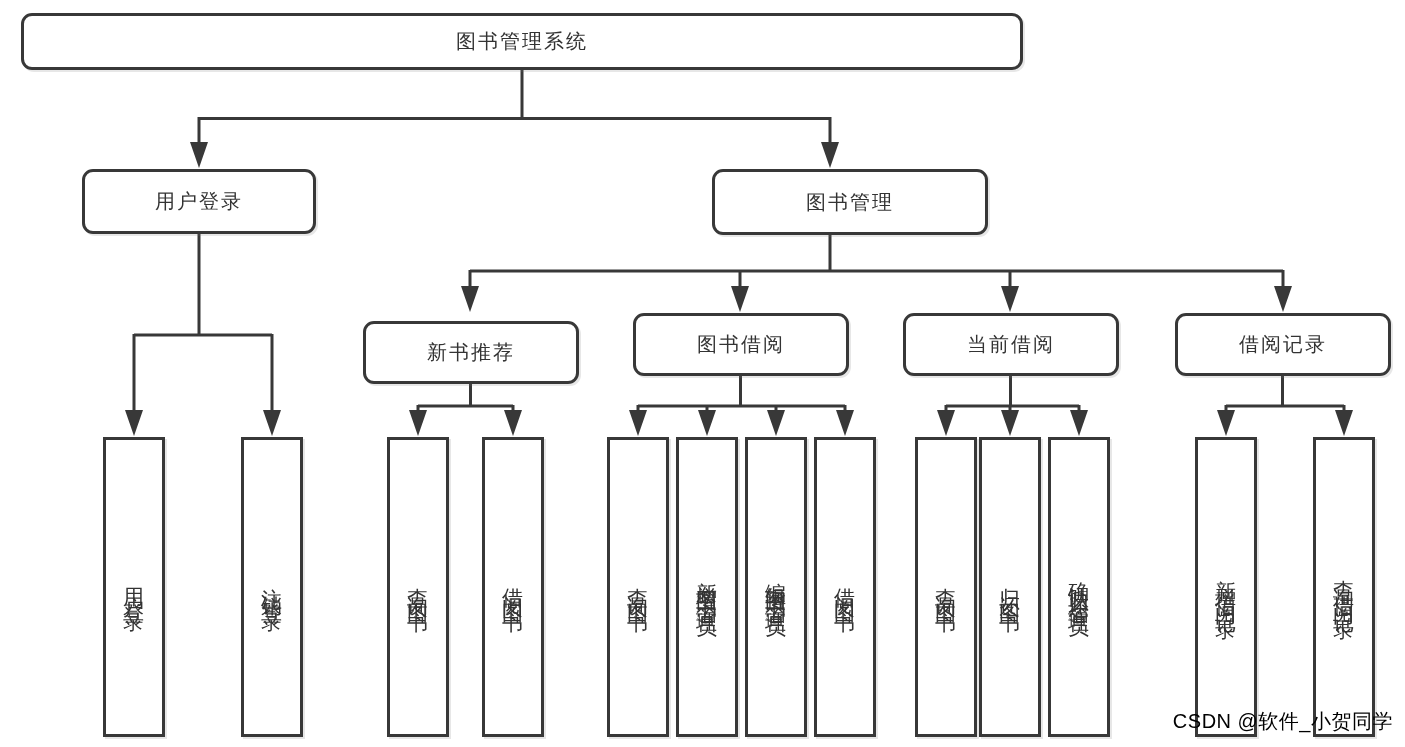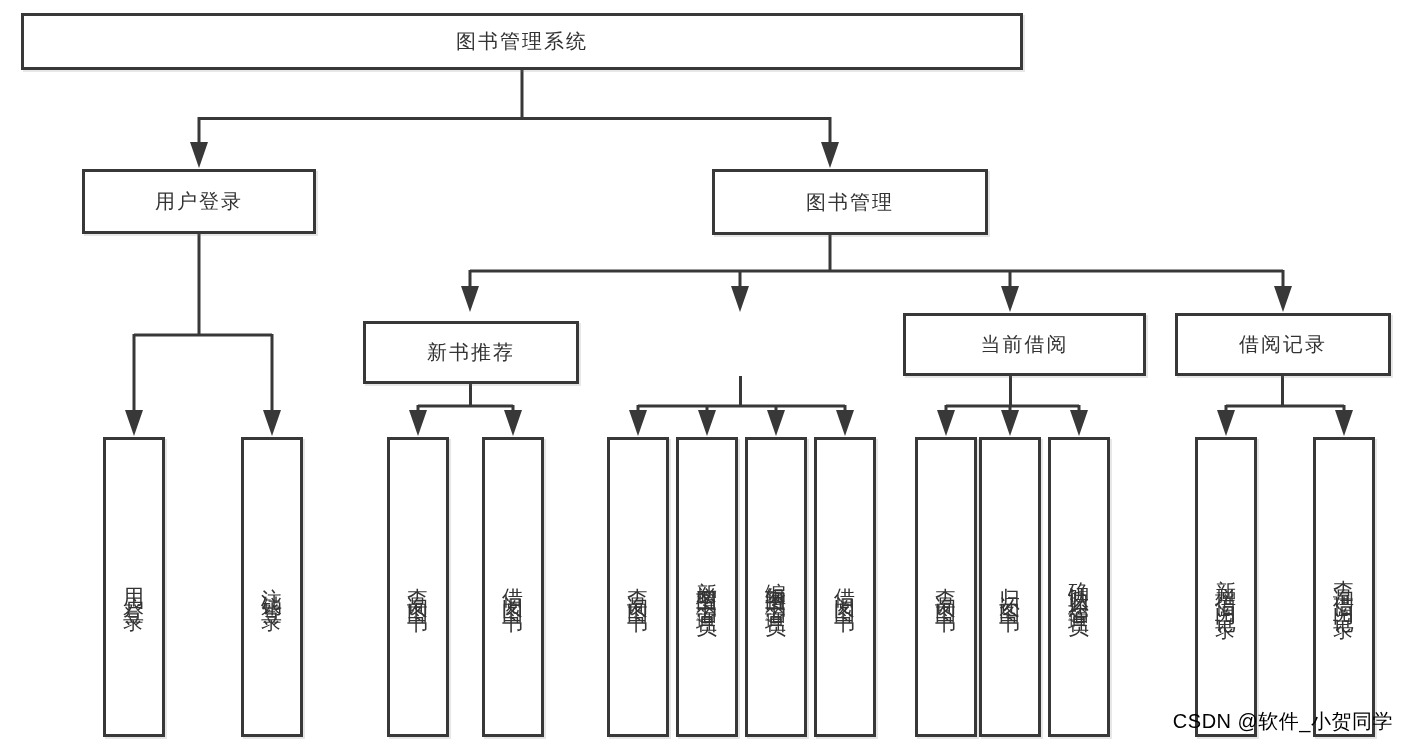--- a/index.html
+++ b/index.html
@@ -28,20 +28,21 @@
     color: #333333;
     display: flex;
     align-items: center;
     justify-content: center;
     box-shadow: 2px 2px 0 rgba(120,120,120,0.18);
   }
   .node.h {
     font-size: 20px;
     letter-spacing: 2px;
     text-align: center;
+    border-radius: 11px;
   }
   .node.v {
     writing-mode: vertical-lr;
     font-size: 21px;
     letter-spacing: 8px;
     line-height: 1;
   }
   .node.root { font-size: 20px; }
   .watermark {
     position: absolute;
@@ -106,21 +107,24 @@
   <div class="node h" style="left:82px; top:169px; width:234px; height:65px;">
     <span>用户登录</span>
   </div>
   <div class="node h" style="left:712px; top:169px; width:276px; height:66px;">
     <span>图书管理</span>
   </div>
 
   <div class="node h" style="left:363px; top:313px; width:216px; height:63px;margin-top:8px;">
     <span>新书推荐</span>
   </div>
-  <div class="node h" style="left:903px; top:313px; width:243px; height:63px;text-align:right;">
+  <div class="node h" style="left:633px; top:313px; width:216px; height:63px;">
+    <span>图书借阅</span>
+  </div>
+  <div class="node h" style="left:903px; top:313px; width:216px; height:63px;text-align:right;">
     <span>当前借阅</span>
   </div>
   <div class="node h" style="left:1175px; top:313px; width:216px; height:63px;">
     <span>借阅记录</span>
   </div>
 
   <div class="node v" style="left:103px; top:437px; width:62px; height:300px;">
     <span>用户登录</span>
   </div>
   <div class="node v" style="left:241px; top:437px; width:62px; height:300px;">

